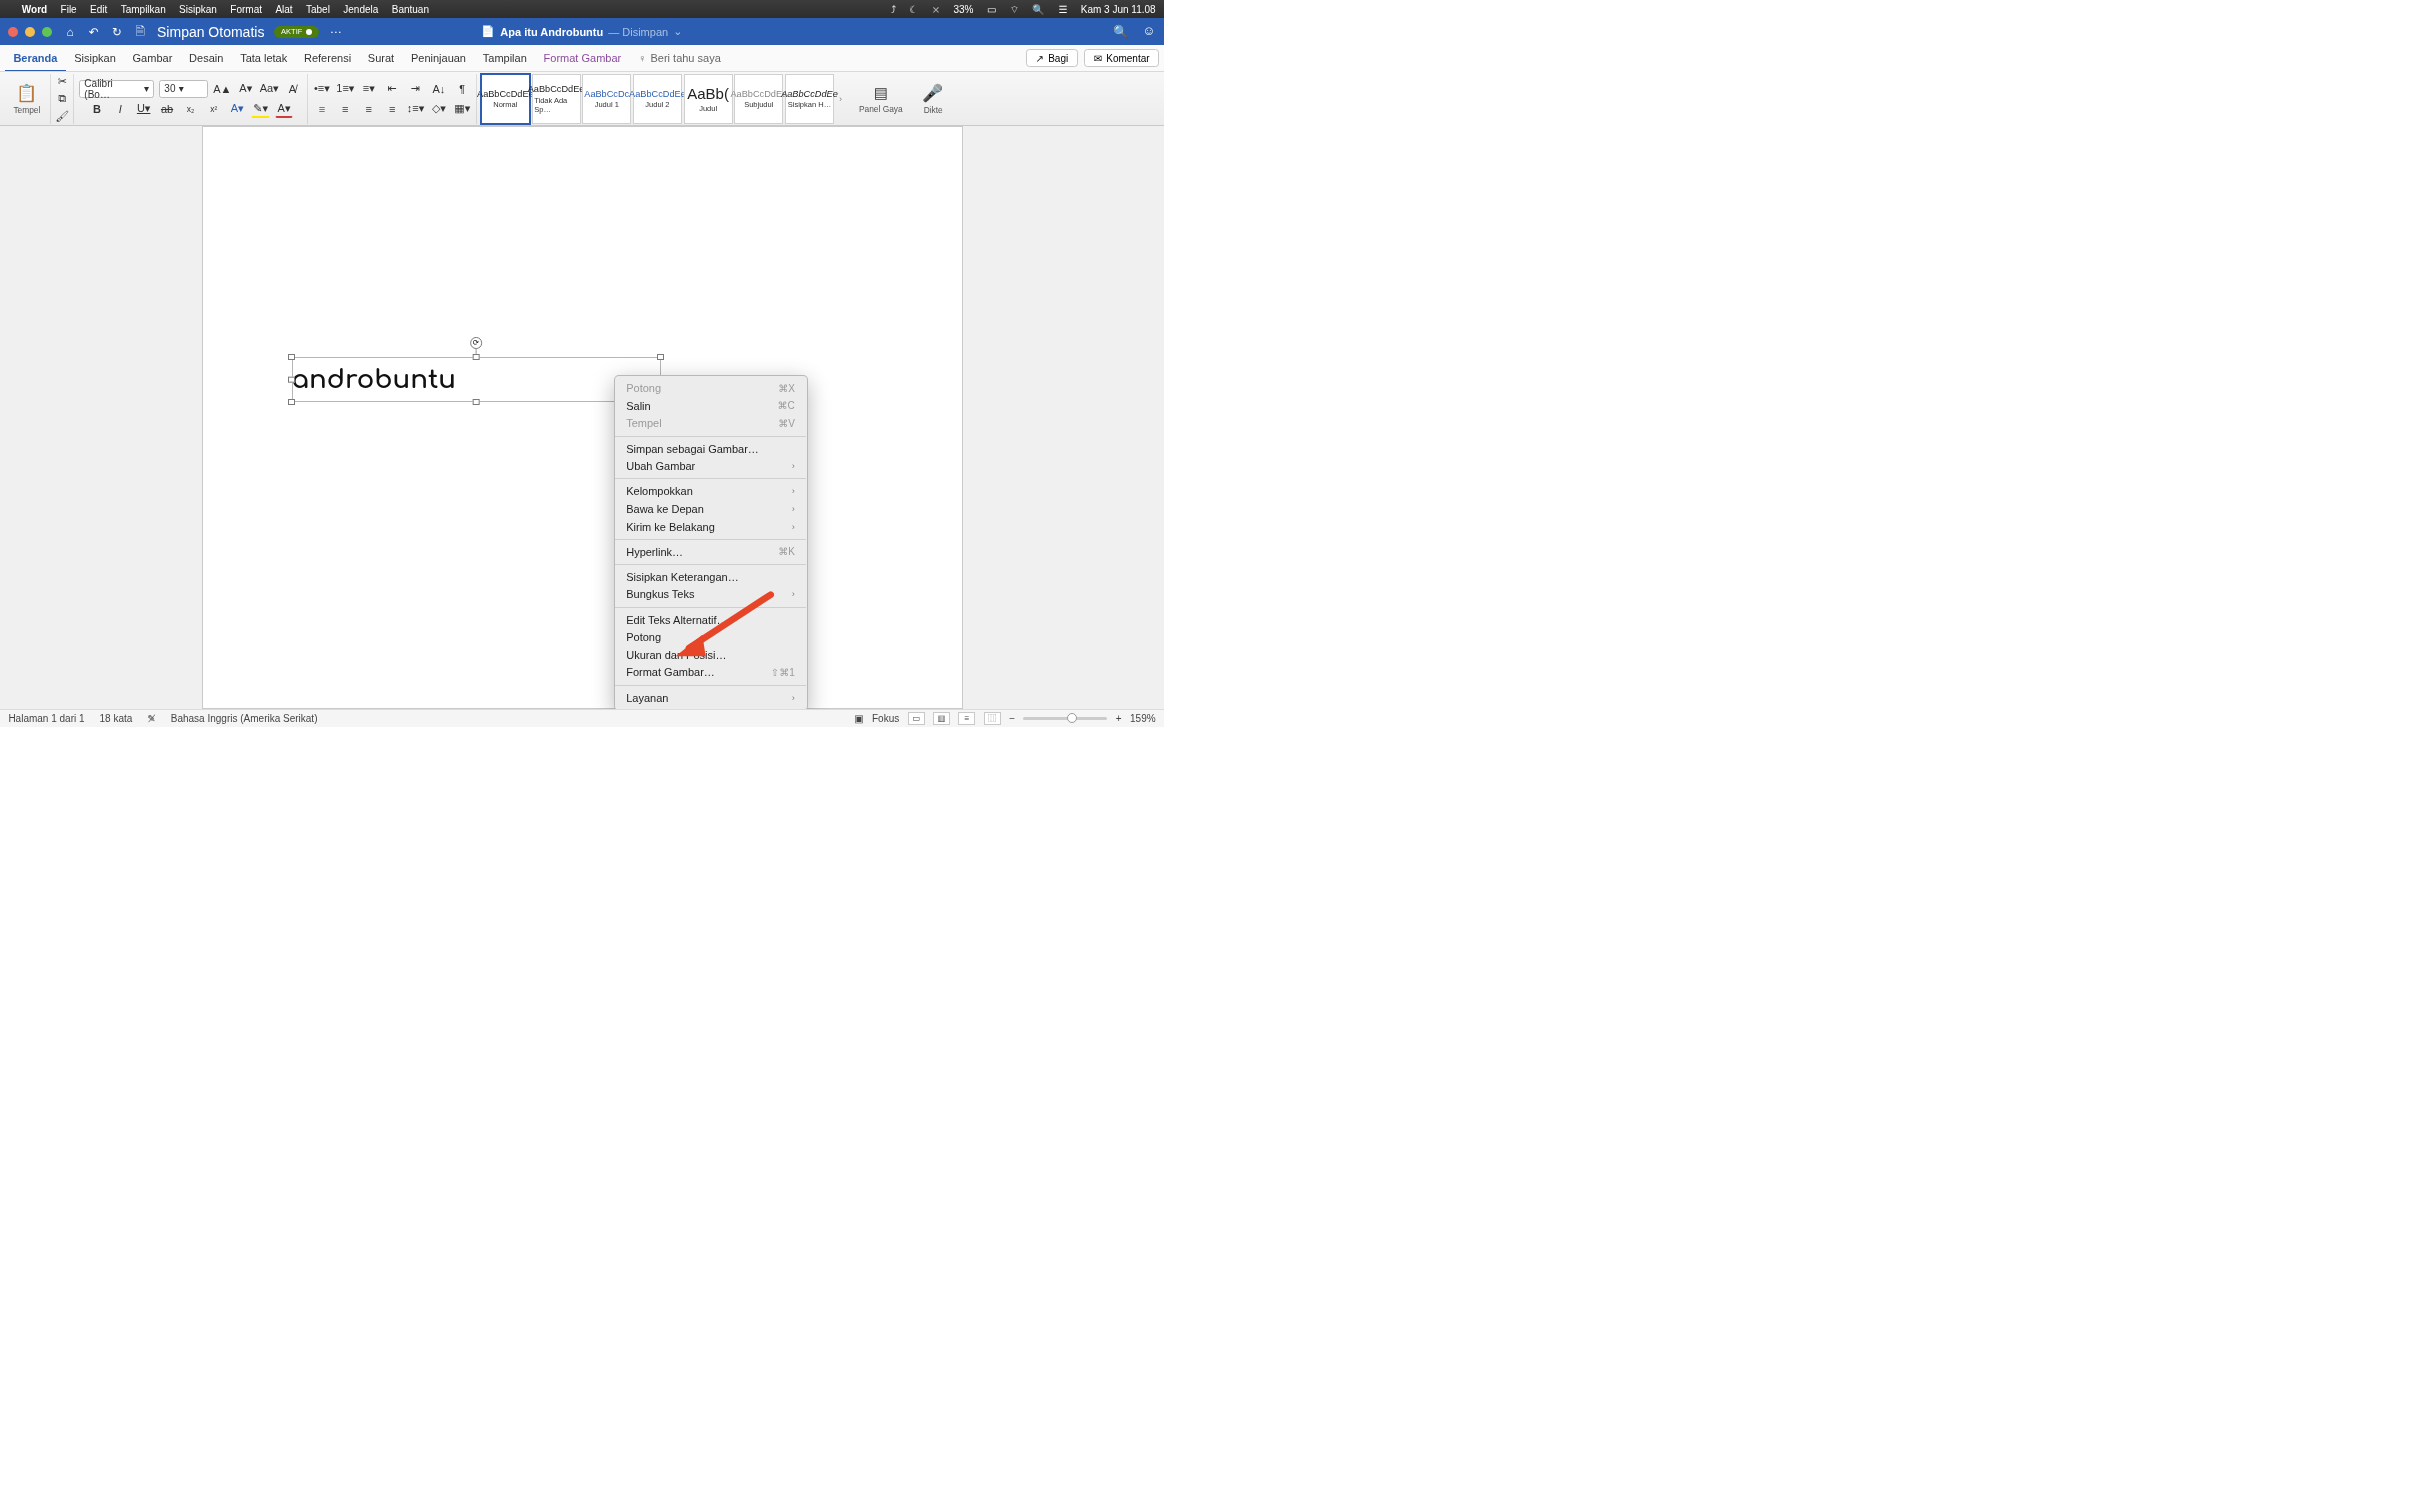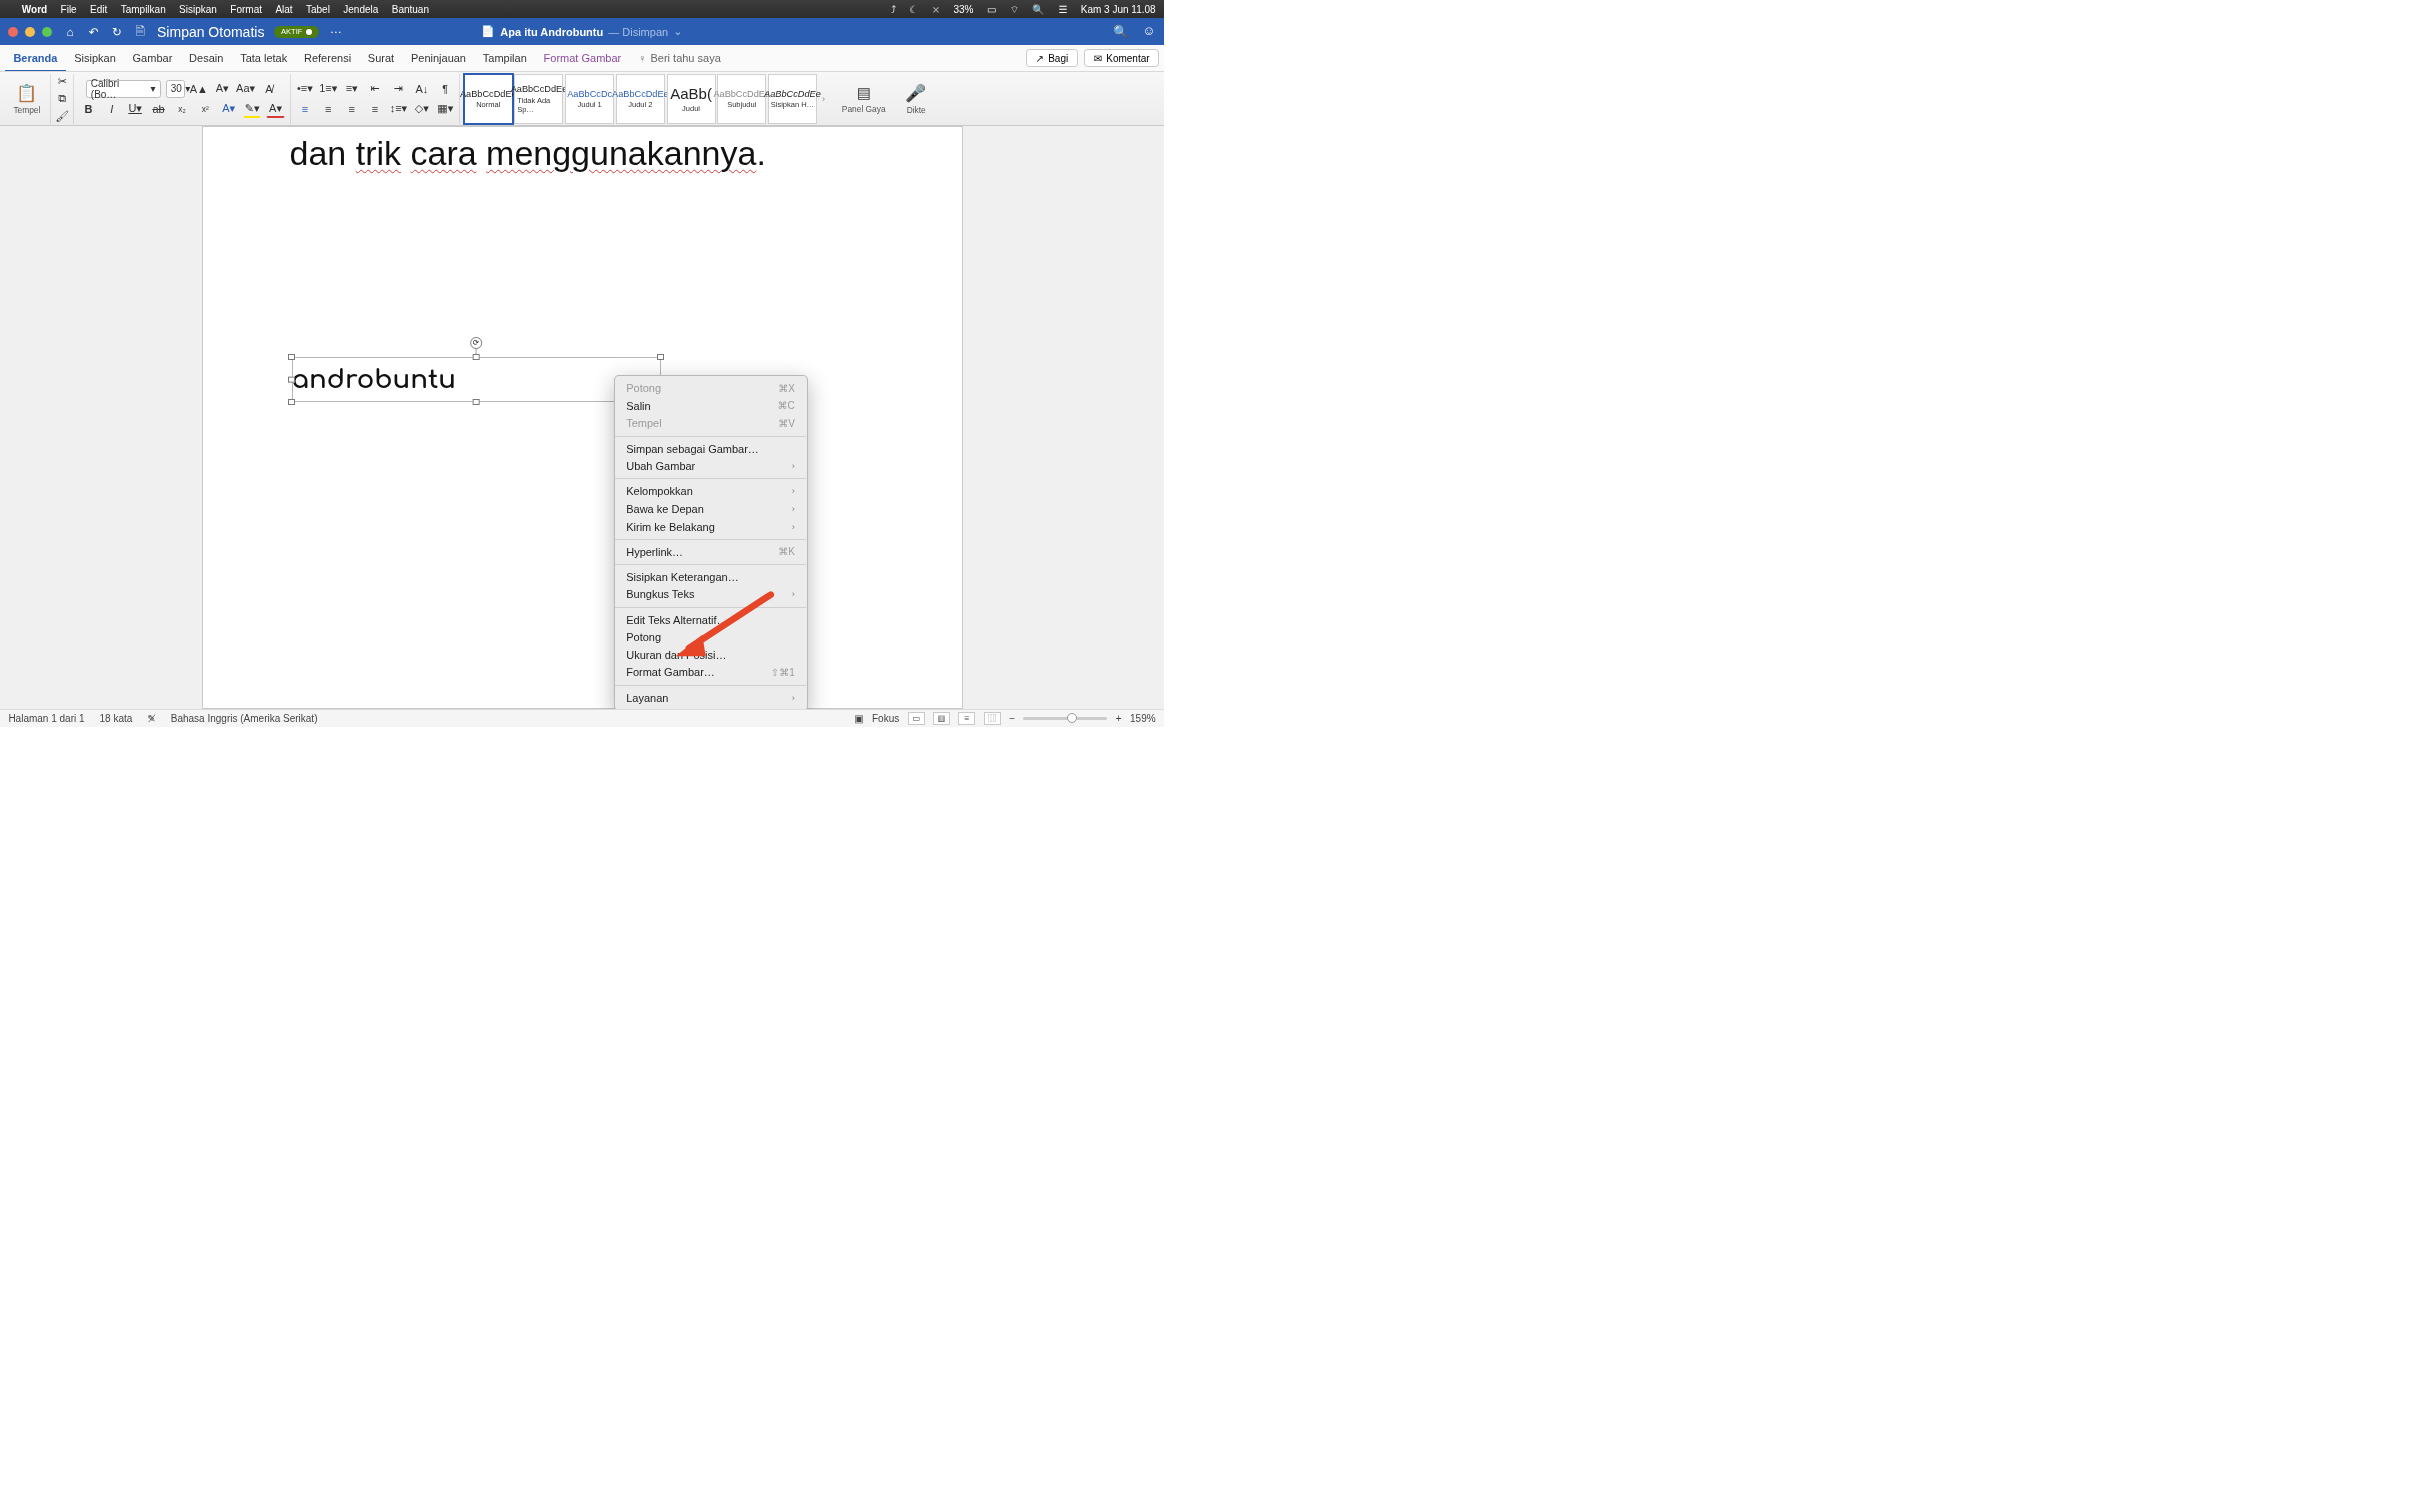--- a/index.html
+++ b/index.html
@@ -202,21 +202,21 @@
     <span class="rbtn">✂</span>
     <span class="rbtn">⧉</span>
     <span class="rbtn">🖌</span>
   </div>
   <div class="rgroup">
     <div class="rrow">
       <div class="select" style="width:75px;">
           <span>Calibri (Bo…</span>
           <span>▾</span>
         </div>
-      <div class="select" style="width:19px;">
+      <div class="select" style="width:49px;">
           <span>30</span>
           <span>▾</span>
         </div>
       <span class="rbtn">A▲</span>
       <span class="rbtn">A▾</span>
       <span class="rbtn">Aa▾</span>
       <span class="rbtn">A̸</span>
     </div>
     <div class="rrow">
       <span class="rbtn" style="font-weight:700;">B</span>
@@ -292,23 +292,20 @@
   <div class="rgroup" style="border-right:none;">
     <div class="vbtn">
       <span style="font-size:17px;color:#2b5eb2;">🎤</span>
       <span class="rlbl">Dikte</span>
     </div>
   </div>
 </div>
 
 <div class="workspace">
   <div class="page">
-    <div class="doc-text">
-      <span>dan </span><span class="wavy">trik</span><span> </span><span class="wavy">cara</span><span> </span><span class="wavy">menggunakannya</span><span>.</span>
-    </div>
 
     <div class="img-sel">
       <div class="rot-line"></div>
       <div class="rot-handle">⟳</div>
       <div class="selbox"></div>
       <div class="inner">androbuntu</div>
       <div class="handle h-tl"></div>
       <div class="handle h-t"></div>
       <div class="handle h-tr"></div>
       <div class="handle h-l"></div>

